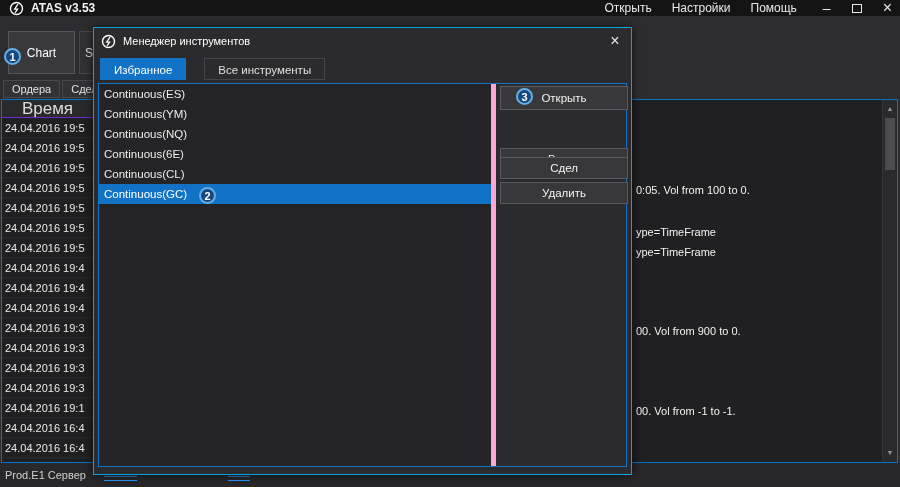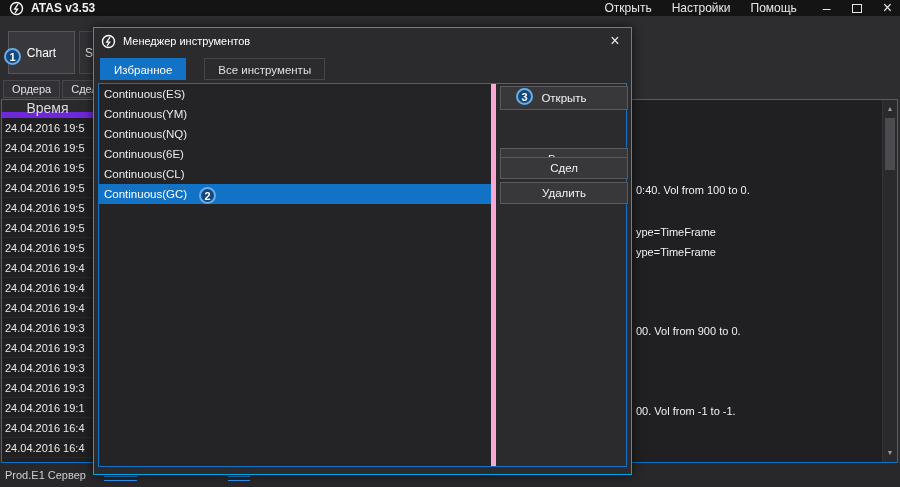--- a/index.html
+++ b/index.html
@@ -20,21 +20,21 @@
   
   .chart-tab{position:absolute;left:8px;top:31px;width:67px;height:43px;background:#39393d;border:1px solid #55555a;display:flex;align-items:center;justify-content:center;font-size:12px;color:#fff;}
   .second-tab{position:absolute;left:79px;top:31px;width:72px;height:43px;background:#323236;border:1px solid #47474c;display:flex;align-items:center;padding-left:5px;font-size:12px;color:#e5e5e5;}
 
   
   .ptabs{position:absolute;left:3px;top:80px;display:flex;gap:2px;}
   .ptab{height:18px;line-height:16px;padding:0 8px;background:#323236;border:1px solid #47474c;font-size:11px;color:#e2e2e2;text-align:right;}
 
   
   .logpanel{position:absolute;left:1px;top:99px;width:897px;height:364px;background:#202022;border:1px solid #0a72c8;}
-  .time-header{position:absolute;left:0;top:0;width:92px;height:18px;line-height:17px;text-align:center;font-size:14px;color:#dcdcdc;background:#2a2a2d;border-right:1px solid #3a3a3d;border-bottom:6px solid #6d28d9;}
+  .time-header{position:absolute;left:0;top:0;width:92px;height:18px;line-height:17px;text-align:center;font-size:17px;color:#dcdcdc;background:#2a2a2d;border-right:1px solid #3a3a3d;border-bottom:1px solid #6d28d9;}
   .rows{position:absolute;left:0;top:18px;width:92px;}
   .trow{height:20px;line-height:20px;padding-left:3px;font-size:11px;color:#e9e9e9;white-space:nowrap;overflow:hidden;border-bottom:1px solid #29292c;}
   .log-line{position:absolute;left:634px;height:14px;font-size:11px;color:#f2f2f2;white-space:nowrap;}
   .l1{top:84px;} .l2{top:126px;} .l3{top:146px;} .l4{top:225px;} .l5{top:305px;}
 
   
   .vscroll{position:absolute;right:0;top:0;bottom:0;width:15px;background:#2a2a2d;border-left:1px solid #343437;}
   .arr{position:absolute;left:0;width:14px;text-align:center;font-size:7px;color:#9a9a9a;line-height:14px;cursor:default;}
   .arr.up{top:2px;} .arr.down{bottom:2px;}
   .thumb{position:absolute;left:2px;top:18px;width:10px;height:52px;background:#4c4c50;}
@@ -122,21 +122,21 @@
         <div class="trow">24.04.2016 19:4</div>
         <div class="trow">24.04.2016 19:4</div>
         <div class="trow">24.04.2016 19:3</div>
         <div class="trow">24.04.2016 19:3</div>
         <div class="trow">24.04.2016 19:3</div>
         <div class="trow">24.04.2016 19:3</div>
         <div class="trow">24.04.2016 19:1</div>
         <div class="trow">24.04.2016 16:4</div>
         <div class="trow">24.04.2016 16:4</div>
       </div>
-    <div class="log-line l1">0:40. Vol from 100 to 0.</div>
+    <div class="log-line l1">0:05. Vol from 100 to 0.</div>
     <div class="log-line l2">ype=TimeFrame</div>
     <div class="log-line l3">ype=TimeFrame</div>
     <div class="log-line l4">00. Vol from 900 to 0.</div>
     <div class="log-line l5">00. Vol from -1 to -1.</div>
     <div class="vscroll">
       <span class="arr up">▲</span>
       <span class="thumb"></span>
       <span class="arr down">▼</span>
     </div>
   </div>

